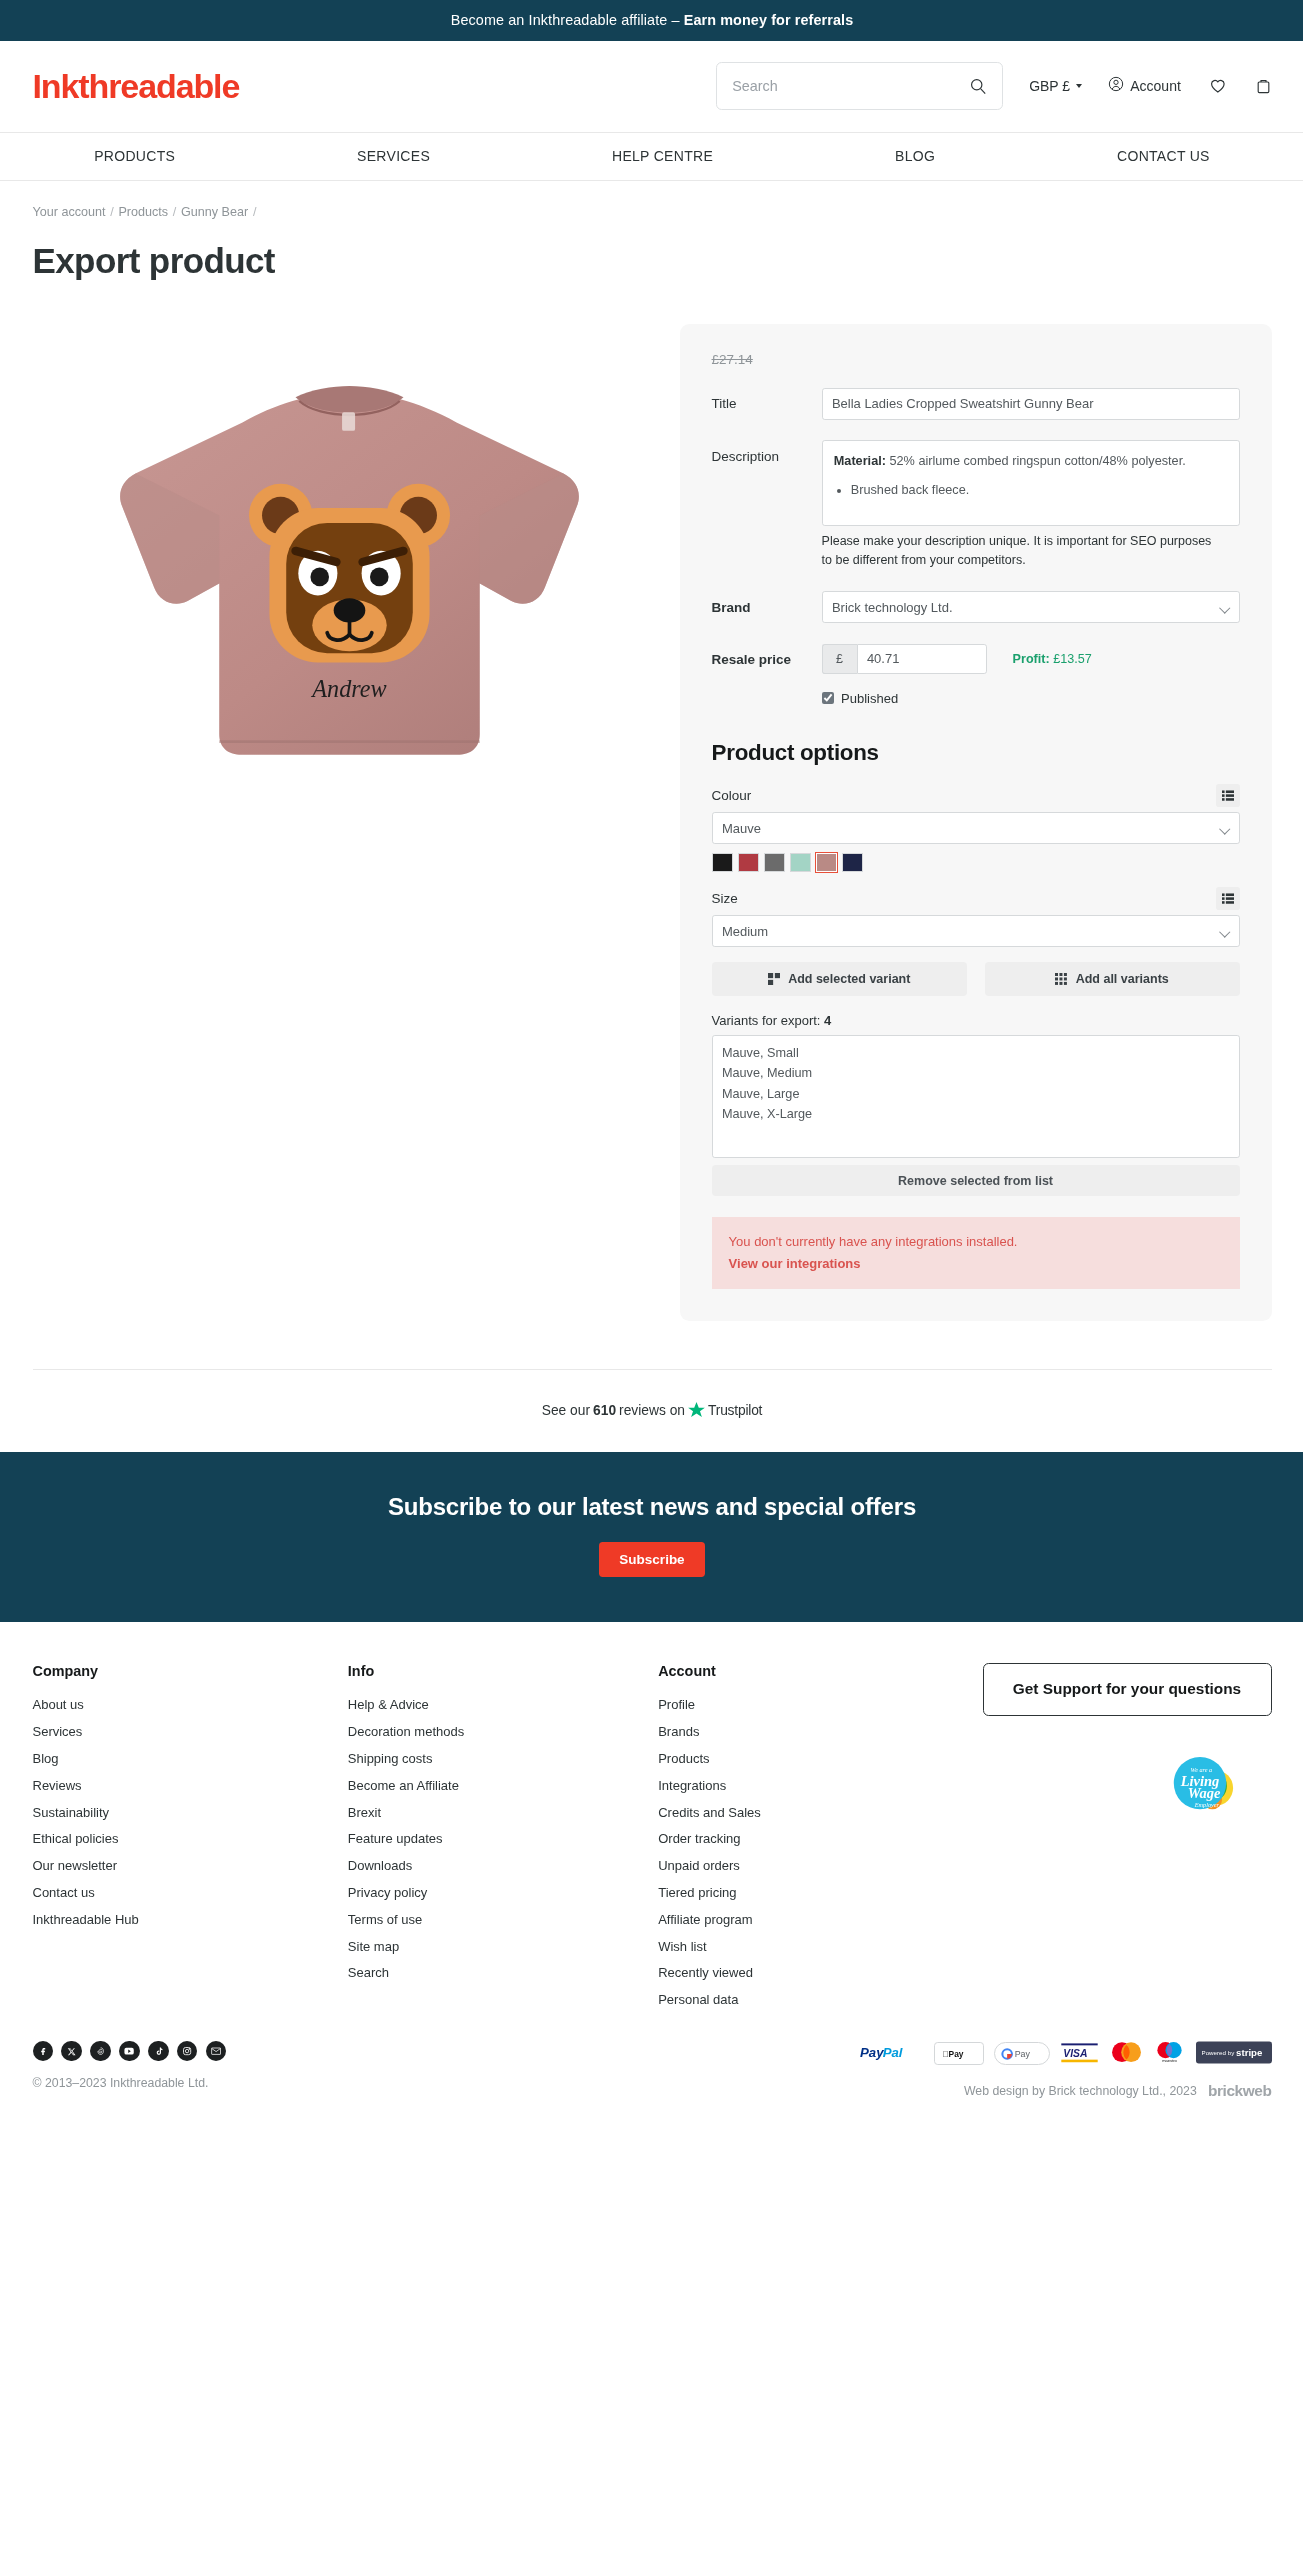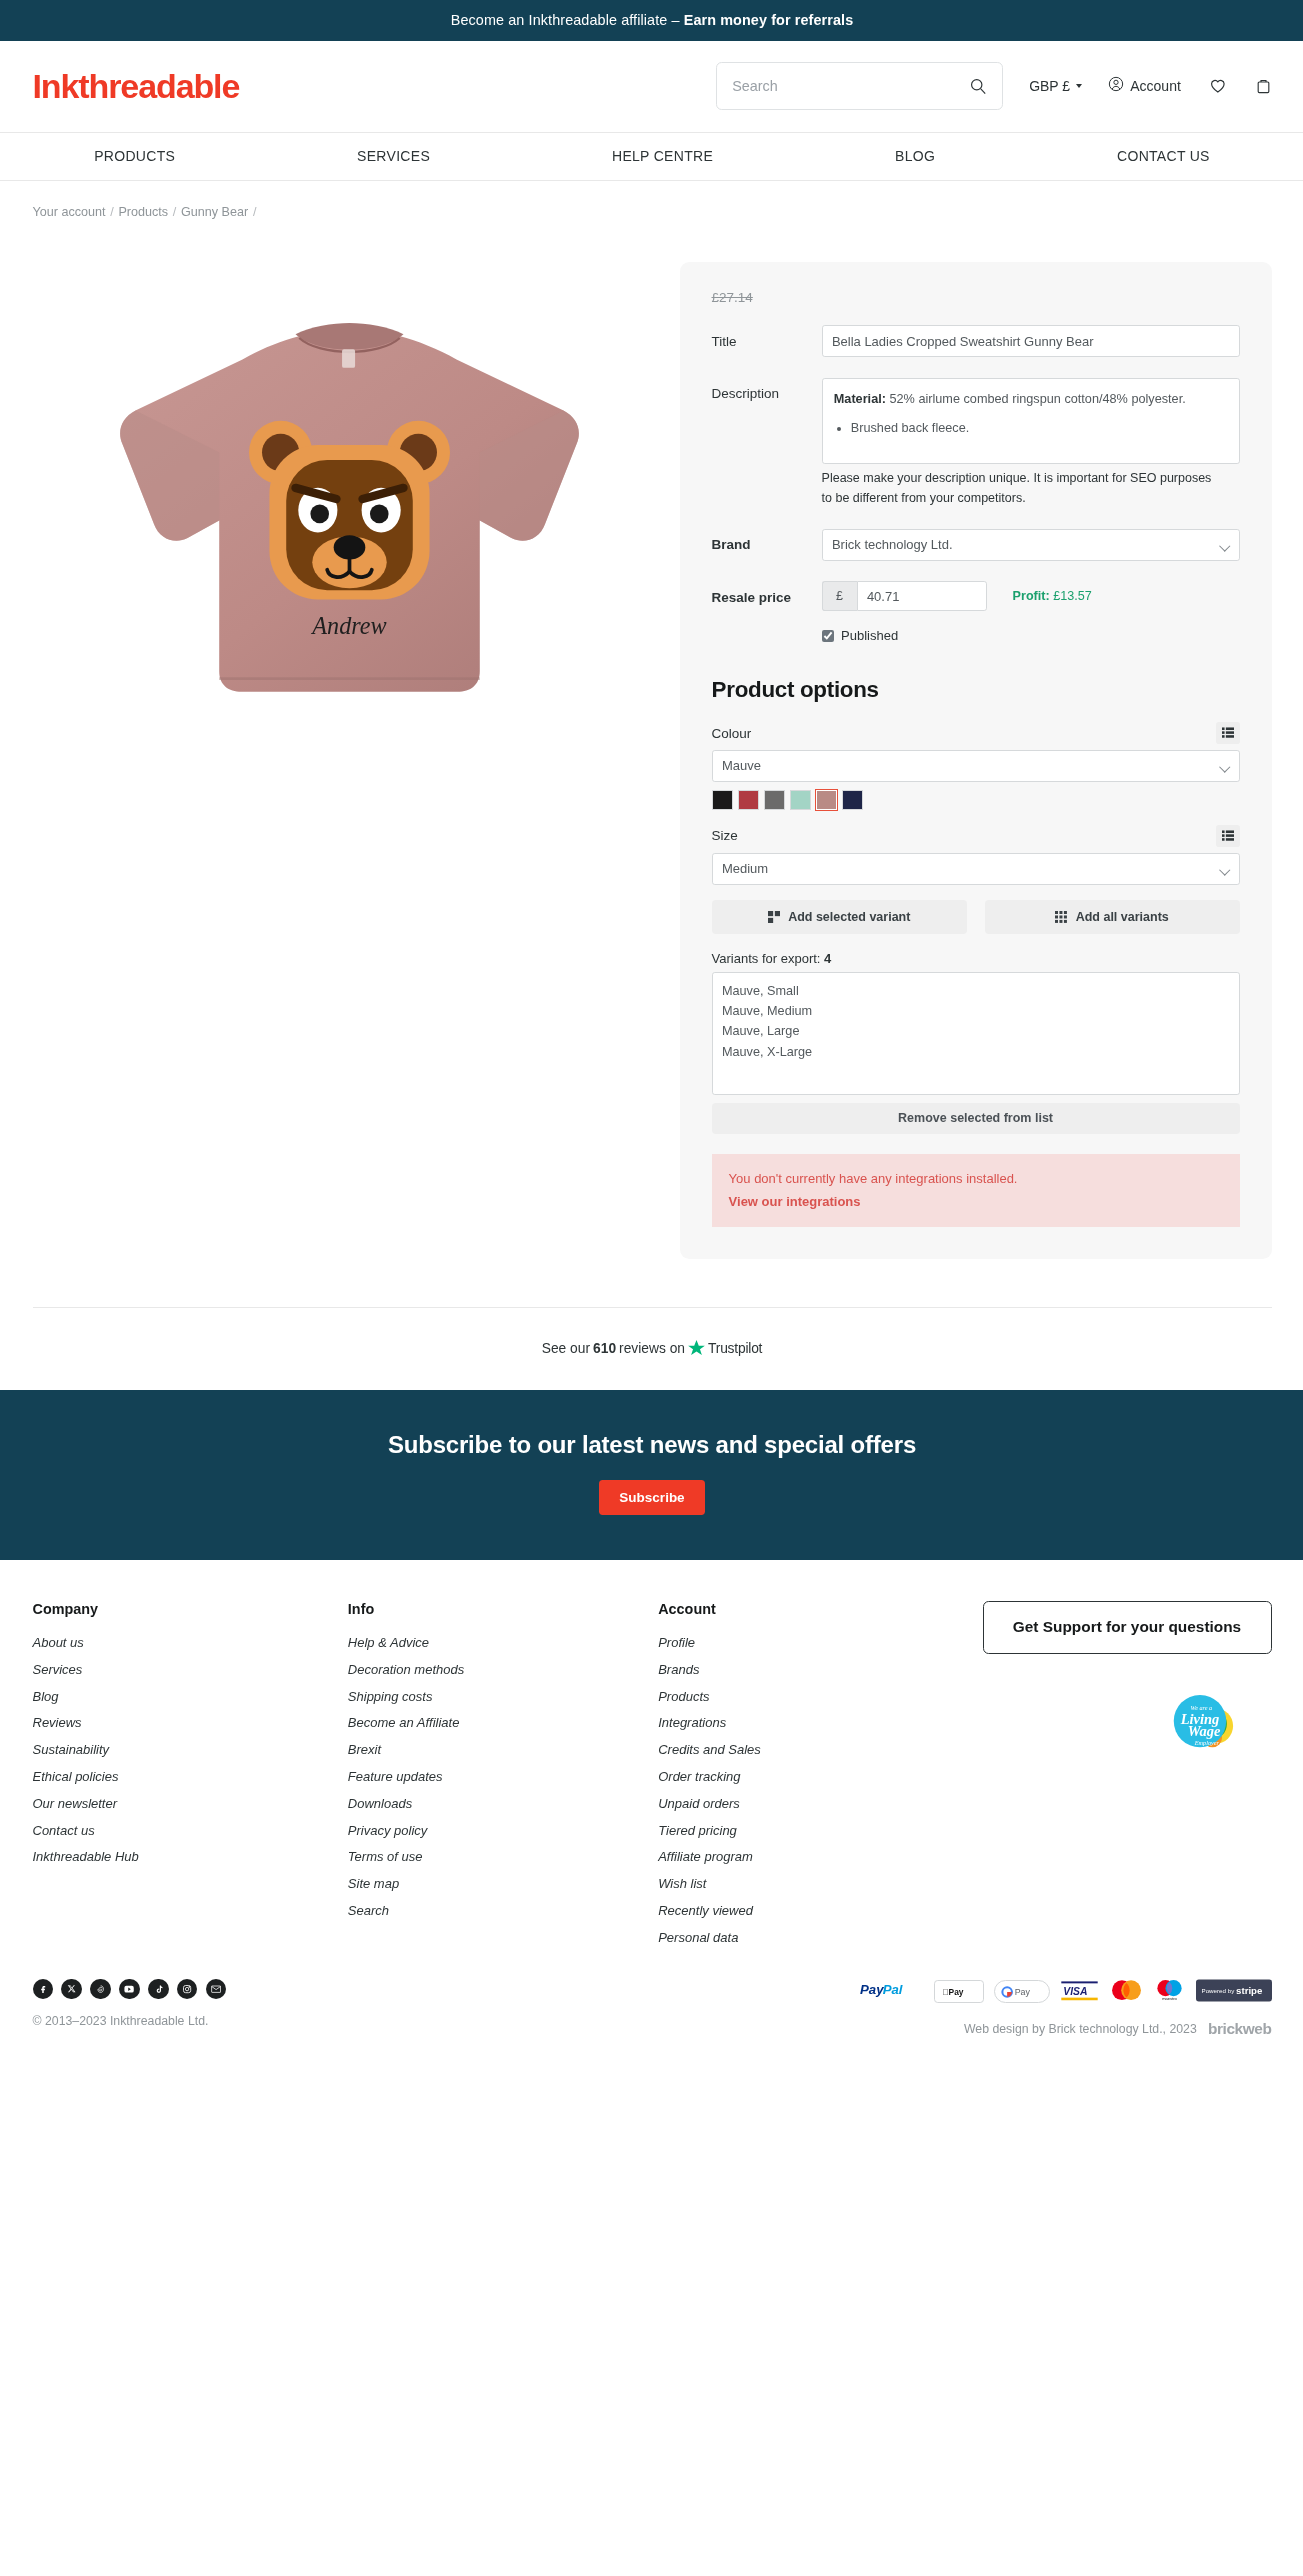--- a/index.html
+++ b/index.html
@@ -392,21 +392,21 @@
   .fcol.c1 { width: 317px; }
   .fcol.c2 { width: 312px; }
   .fcol.c3 { width: 326px; }
   .fcol.c4 { flex: 1; display: flex; flex-direction: column; align-items: flex-end; }
   .fcol h4 {
     font-size: 14.4px; font-weight: bold; color: #16191a; margin-bottom: 16px;
   }
   .fcol ul { list-style: none; }
   .fcol li { margin-bottom: 9.8px; }
   .fcol li a {
-    font-size: 13px; color: #2d3436; text-decoration: none; font-style: italic;
+    font-size: 13px; color: #2d3436; text-decoration: none;
   }
   .support-btn {
     width: 289px;
     border: 0.9px solid #2d3436;
     border-radius: 5.6px;
     background: #fff;
     padding: 15px 17px;
     text-align: center;
     font-size: 15.4px; font-weight: bold; color: #16191a;
     line-height: 1.35;
@@ -516,20 +516,21 @@
         </li>
     </ul>
   </nav>
 
   <div class="container">
 
     <div class="crumbs">
       <a href="#">Your account</a><span class="sep">/</span><a href="#">Products</a><span class="sep">/</span><a href="#">Gunny Bear</a><span class="sep">/</span>
     </div>
 
+    <h1 class="page-title">Export product</h1>
 
     <div class="product-row">
 
       <div class="product-image-col">
         <svg class="shirt-svg" width="615" height="577" viewBox="0 0 660 620">
           <defs>
             <linearGradient id="mv" x1="0" y1="0" x2="1" y2="1">
               <stop offset="0%" stop-color="#c79793"></stop>
               <stop offset="55%" stop-color="#bd8a86"></stop>
               <stop offset="100%" stop-color="#ab7b78"></stop>

